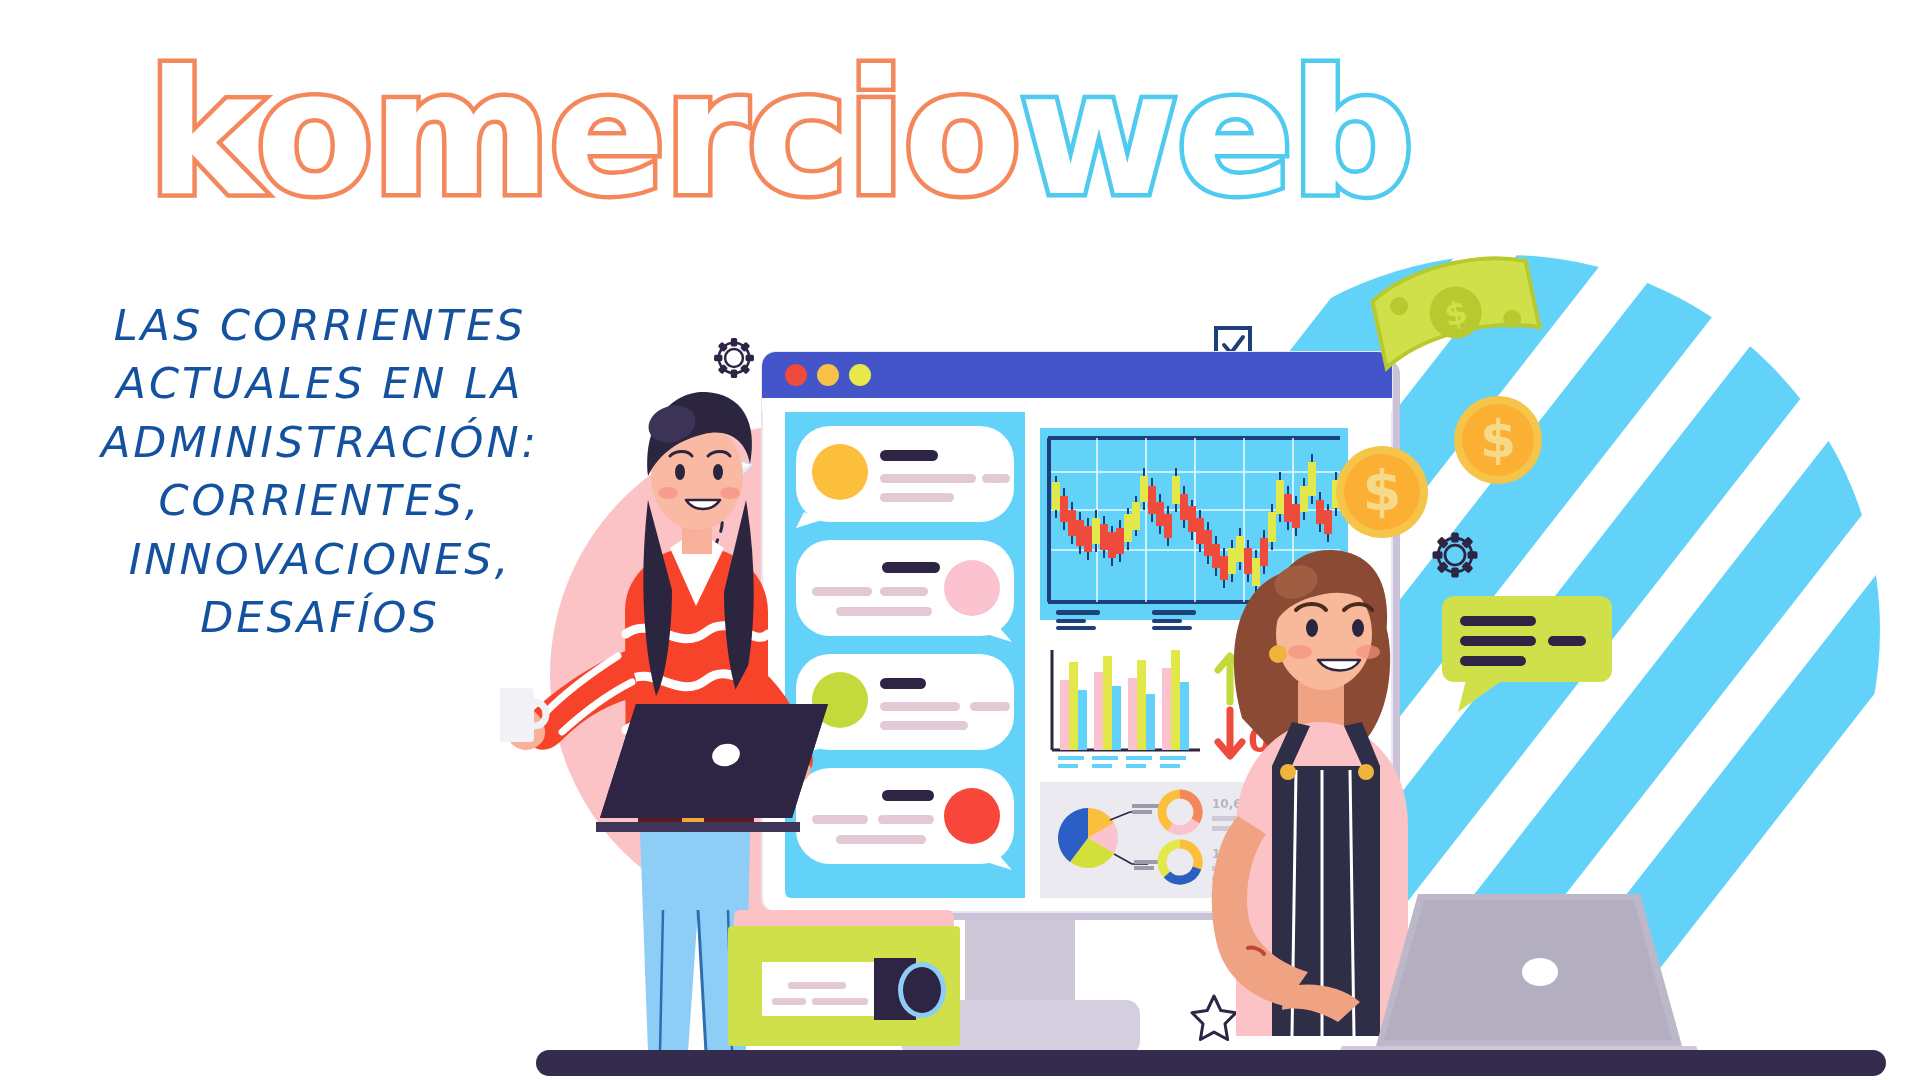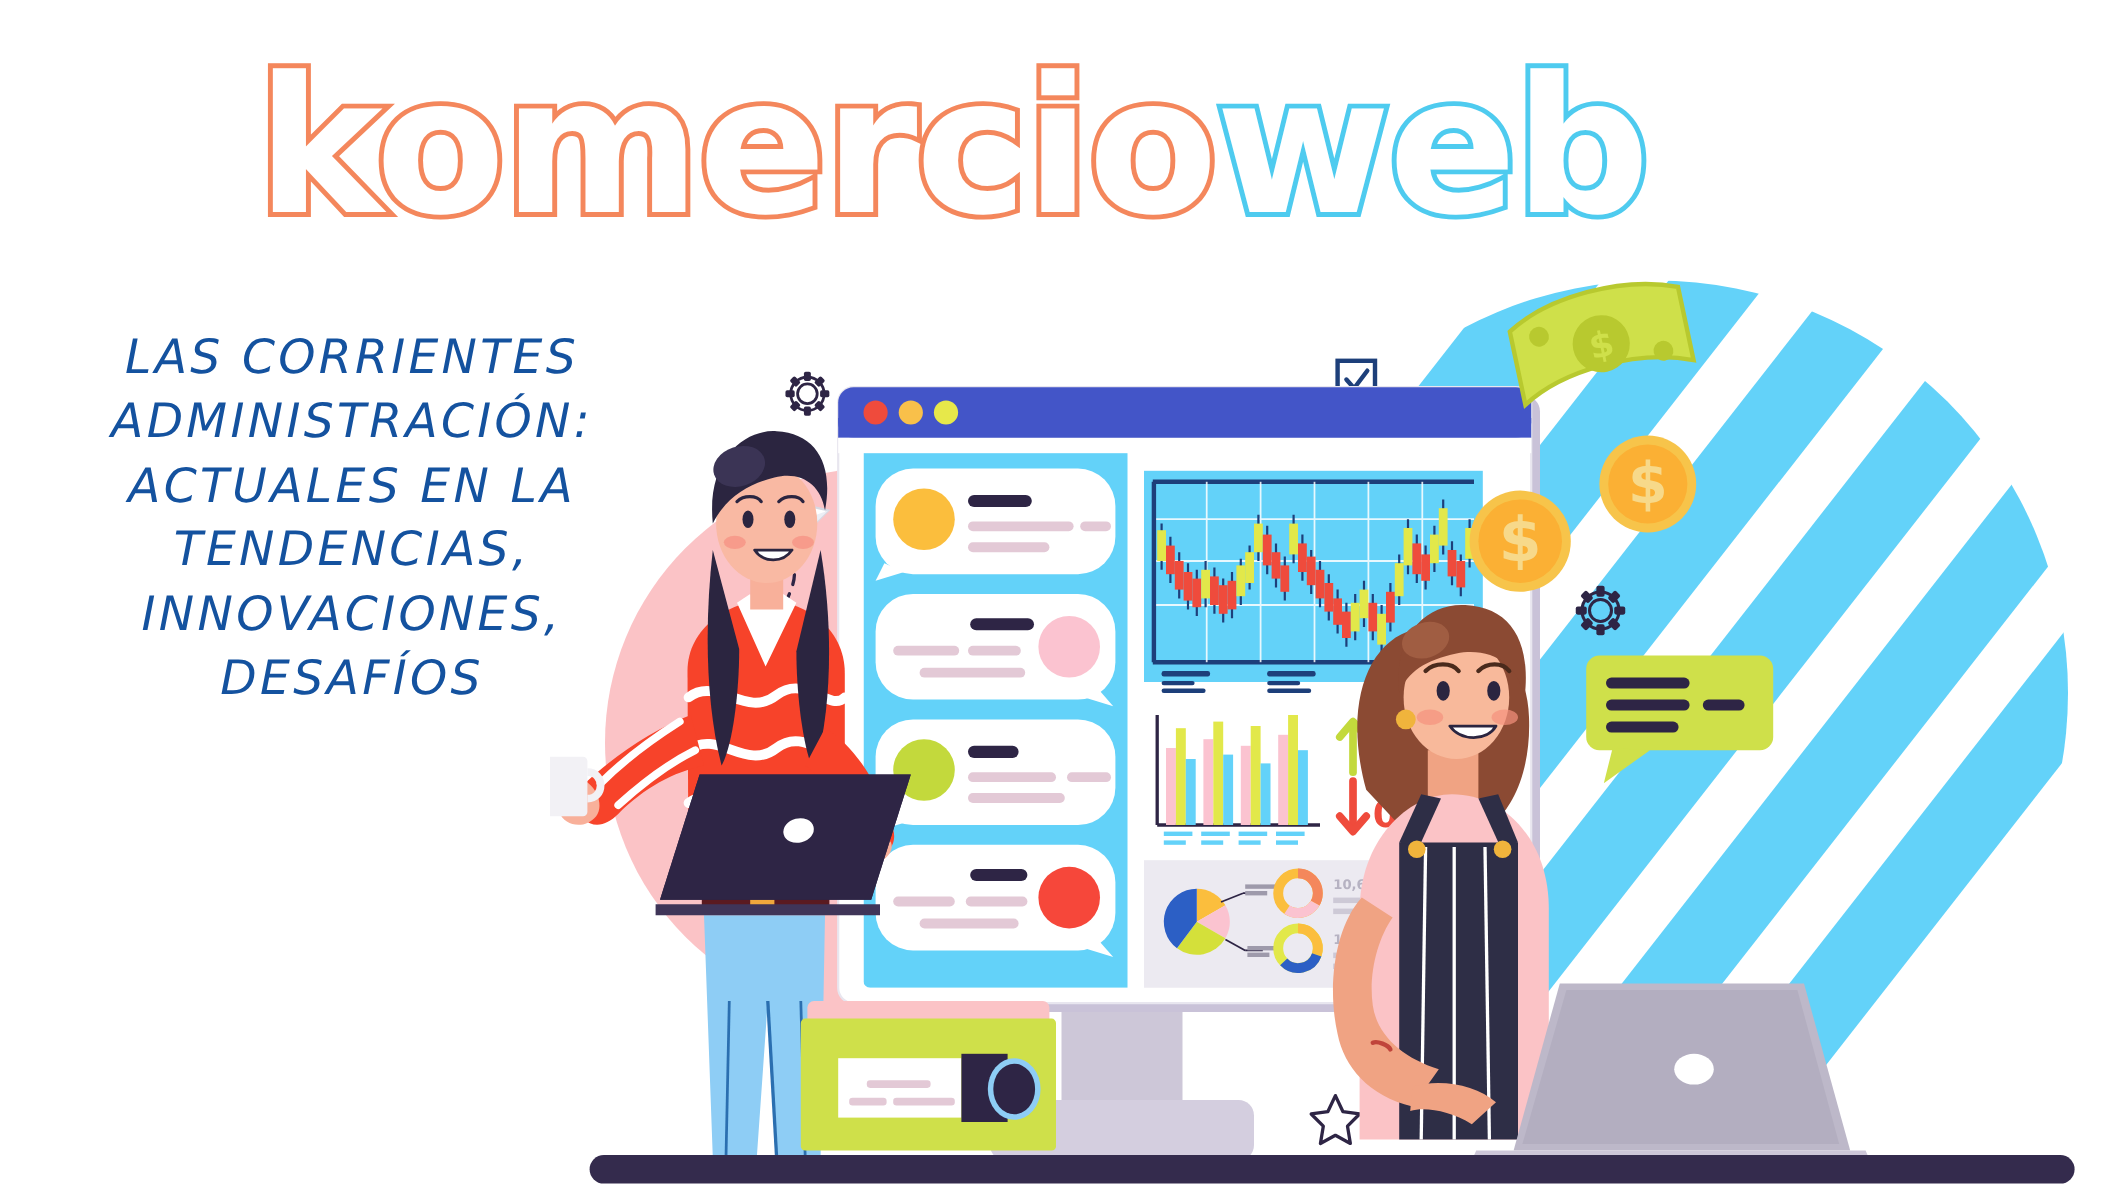--- a/index.html
+++ b/index.html
@@ -4,21 +4,21 @@
 <style>
   html,body{margin:0;padding:0;}
   body{
     width:1920px;height:1080px;overflow:hidden;background:#ffffff;
     font-family:"DejaVu Sans", sans-serif;
   }
   #stage{position:relative;width:1920px;height:1080px;background:#fff;}
 
   
   #logo{
-    position:absolute;left:0;top:48px;width:1460px;text-align:right;
+    position:absolute;left:12px;top:48px;width:1460px;text-align:center;
     font-family:"DejaVu Sans", sans-serif;
     font-size:172px;font-weight:700;line-height:1;letter-spacing:-2px;
     white-space:nowrap;
     padding-left:38px;
   }
   #logo .k1{
     color:#ffffff;
     -webkit-text-stroke:9px #f4875c;
     paint-order:stroke fill;
   }
@@ -45,23 +45,23 @@
 <body>
 
 <div id="stage">
 
   <div id="logo">
     <span class="k1">komercio</span><span class="k2">web</span>
   </div>
 
   <div id="headline">
     <span class="l">LAS CORRIENTES</span>
+    <span class="l">ACTUALES EN LA</span>
     <span class="l">ADMINISTRACIÓN:</span>
-    <span class="l">ACTUALES EN LA</span>
-    <span class="l">TENDENCIAS,</span>
+    <span class="l">CORRIENTES,</span>
     <span class="l">INNOVACIONES,</span>
     <span class="l">DESAFÍOS</span>
   </div>
 
   <div id="illo">
   <svg width="1420" height="870" viewBox="0 0 1420 870" xmlns="http://www.w3.org/2000/svg">
 
     <defs>
       <clipPath id="stripeCircle">
             <circle cx="1005" cy="420" r="375"></circle>

